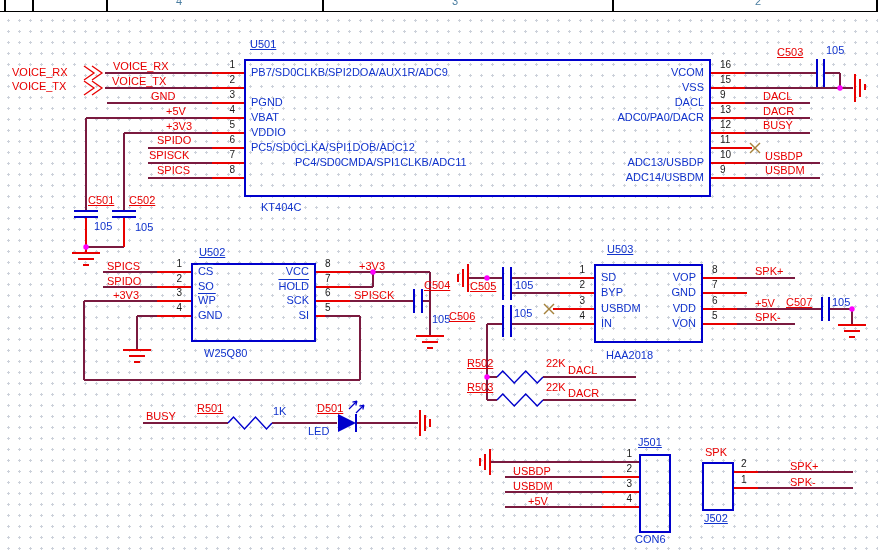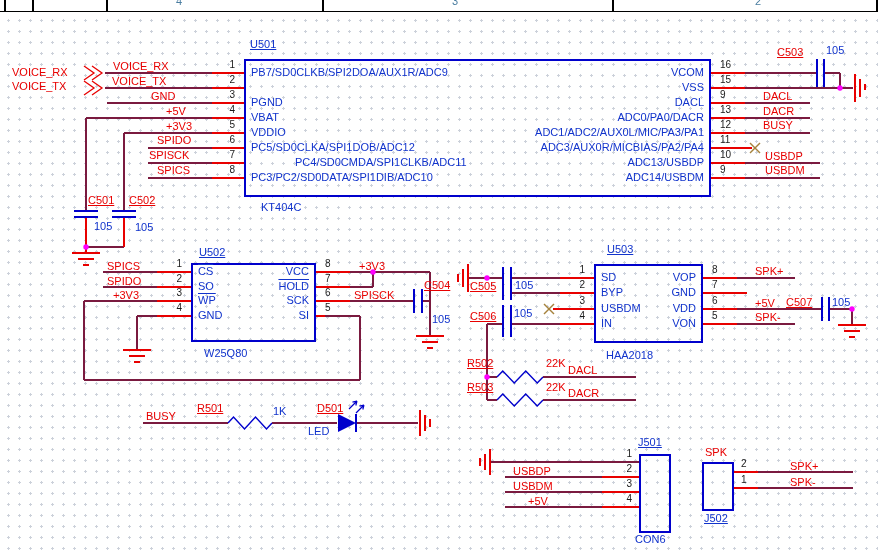--- a/index.html
+++ b/index.html
@@ -261,21 +261,21 @@
     <span class="ann val" style="left: 135px; top: 221px;">105</span>
     <span class="ann net" style="left: 107px; top: 260px;">SPICS</span>
     <span class="ann net" style="left: 107px; top: 275px;">SPIDO</span>
     <span class="ann net" style="left: 113px; top: 289px;">+3V3</span>
     <span class="ann net" style="left: 359px; top: 260px;">+3V3</span>
     <span class="ann net" style="left: 354px; top: 289px;">SPISCK</span>
     <span class="ann refdes" style="left: 424px; top: 279px;">C504</span>
     <span class="ann val" style="left: 432px; top: 313px;">105</span>
     <span class="ann refdes" style="left: 470px; top: 280px;">C505</span>
     <span class="ann val" style="left: 515px; top: 279px;">105</span>
-    <span class="ann refdes" style="left: 470px; top: 310px;">C506</span>
+    <span class="ann refdes" style="left: 449px; top: 310px;">C506</span>
     <span class="ann val" style="left: 514px; top: 307px;">105</span>
     <span class="ann refdes" style="left: 467px; top: 357px;">R502</span>
     <span class="ann valr" style="left: 546px; top: 357px;">22K</span>
     <span class="ann net" style="left: 568px; top: 364px;">DACL</span>
     <span class="ann refdes" style="left: 467px; top: 381px;">R503</span>
     <span class="ann valr" style="left: 546px; top: 381px;">22K</span>
     <span class="ann net" style="left: 568px; top: 387px;">DACR</span>
     <span class="ann net" style="left: 146px; top: 410px;">BUSY</span>
     <span class="ann refdes" style="left: 197px; top: 402px;">R501</span>
     <span class="ann val" style="left: 273px; top: 405px;">1K</span>
@@ -300,33 +300,30 @@
     <span class="pin-name" style="left: 251px; top: 96px;">PGND</span>
     <span class="pin-num" style="right: 643px; top: 89px;">3</span>
     <span class="pin-name" style="left: 251px; top: 111px;">VBAT</span>
     <span class="pin-num" style="right: 643px; top: 104px;">4</span>
     <span class="pin-name" style="left: 251px; top: 126px;">VDDIO</span>
     <span class="pin-num" style="right: 643px; top: 119px;">5</span>
     <span class="pin-name" style="left: 251px; top: 141px;">PC5/SD0CLKA/SPI1DOB/ADC12</span>
     <span class="pin-num" style="right: 643px; top: 134px;">6</span>
     <span class="pin-name" style="left: 251px; top: 156px; padding-left: 44px;">PC4/SD0CMDA/SPI1CLKB/ADC11</span>
     <span class="pin-num" style="right: 643px; top: 149px;">7</span>
-    <span class="pin-name" style="left: 251px; top: 171px;">PC3/PC2/SD0DATA/SPI1DIB/ADC10</span>
     <span class="pin-num" style="right: 643px; top: 164px;">8</span>
     <span class="pin-name" style="right: 174px; top: 66px;">VCOM</span>
     <span class="pin-num" style="left: 720px; top: 59px;">16</span>
     <span class="pin-name" style="right: 174px; top: 81px;">VSS</span>
     <span class="pin-num" style="left: 720px; top: 74px;">15</span>
     <span class="pin-name" style="right: 174px; top: 96px;">DACL</span>
     <span class="pin-num" style="left: 720px; top: 89px;">9</span>
     <span class="pin-name" style="right: 174px; top: 111px;">ADC0/PA0/DACR</span>
     <span class="pin-num" style="left: 720px; top: 104px;">13</span>
-    <span class="pin-name" style="right: 174px; top: 126px;">ADC1/ADC2/AUX0L/MIC/PA3/PA1</span>
     <span class="pin-num" style="left: 720px; top: 119px;">12</span>
-    <span class="pin-name" style="right: 174px; top: 141px;">ADC3/AUX0R/MICBIAS/PA2/PA4</span>
     <span class="pin-num" style="left: 720px; top: 134px;">11</span>
     <span class="pin-name" style="right: 174px; top: 156px;">ADC13/USBDP</span>
     <span class="pin-num" style="left: 720px; top: 149px;">10</span>
     <span class="pin-name" style="right: 174px; top: 171px;">ADC14/USBDM</span>
     <span class="pin-num" style="left: 720px; top: 164px;">9</span>
     <span class="ann refdes-blue" style="left: 199px; top: 246px;">U502</span>
     <span class="ann part" style="left: 204px; top: 347px;">W25Q80</span>
     <span class="pin-name bar" style="left: 198px; top: 265px;">CS</span>
     <span class="pin-num" style="right: 696px; top: 258px;">1</span>
     <span class="pin-name" style="left: 198px; top: 280px;">SO</span>

